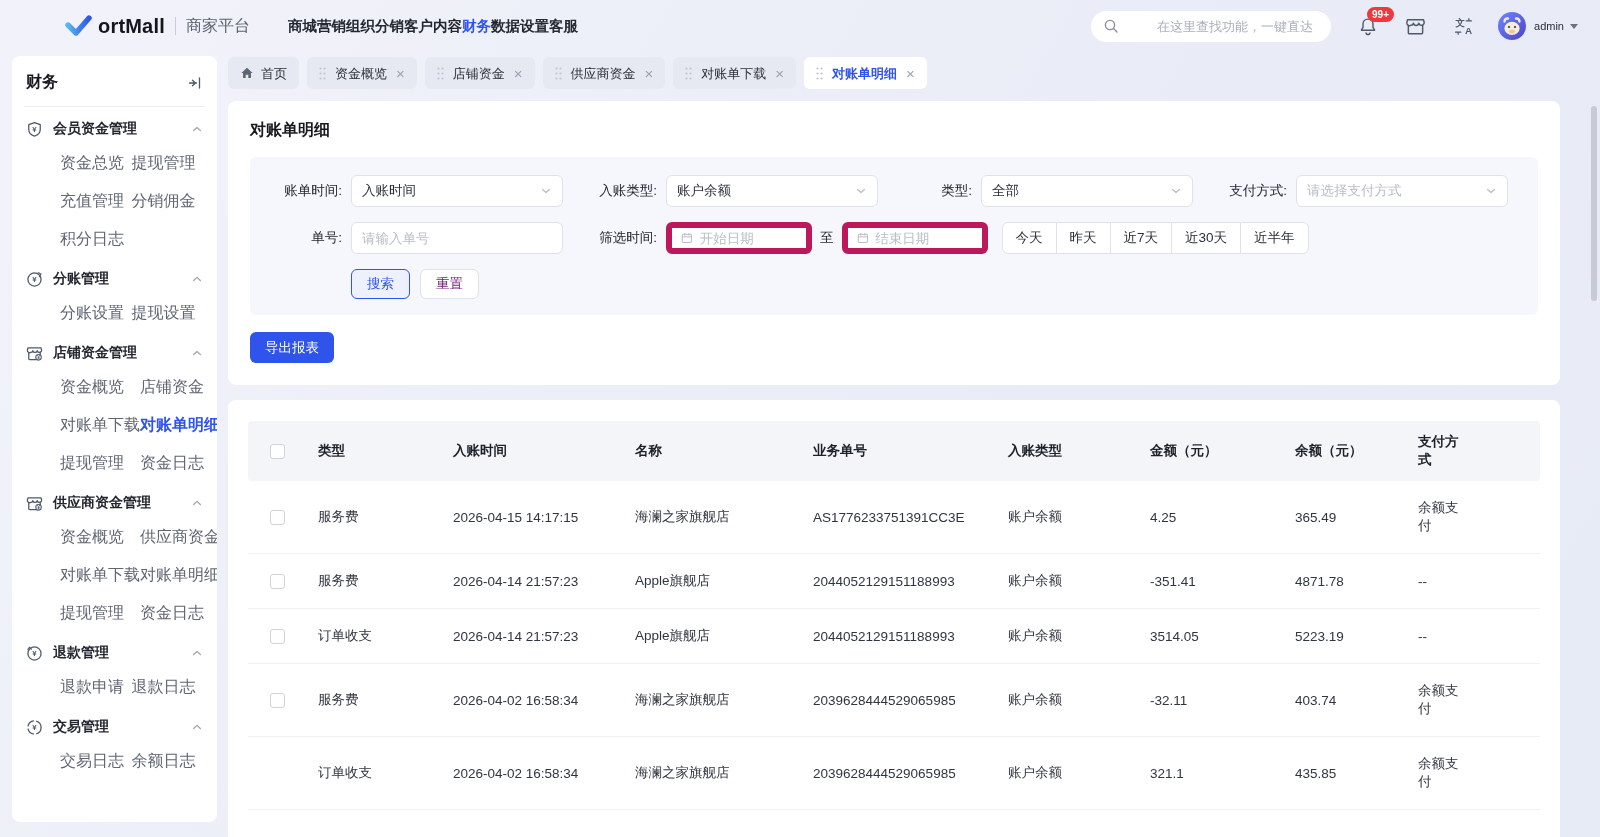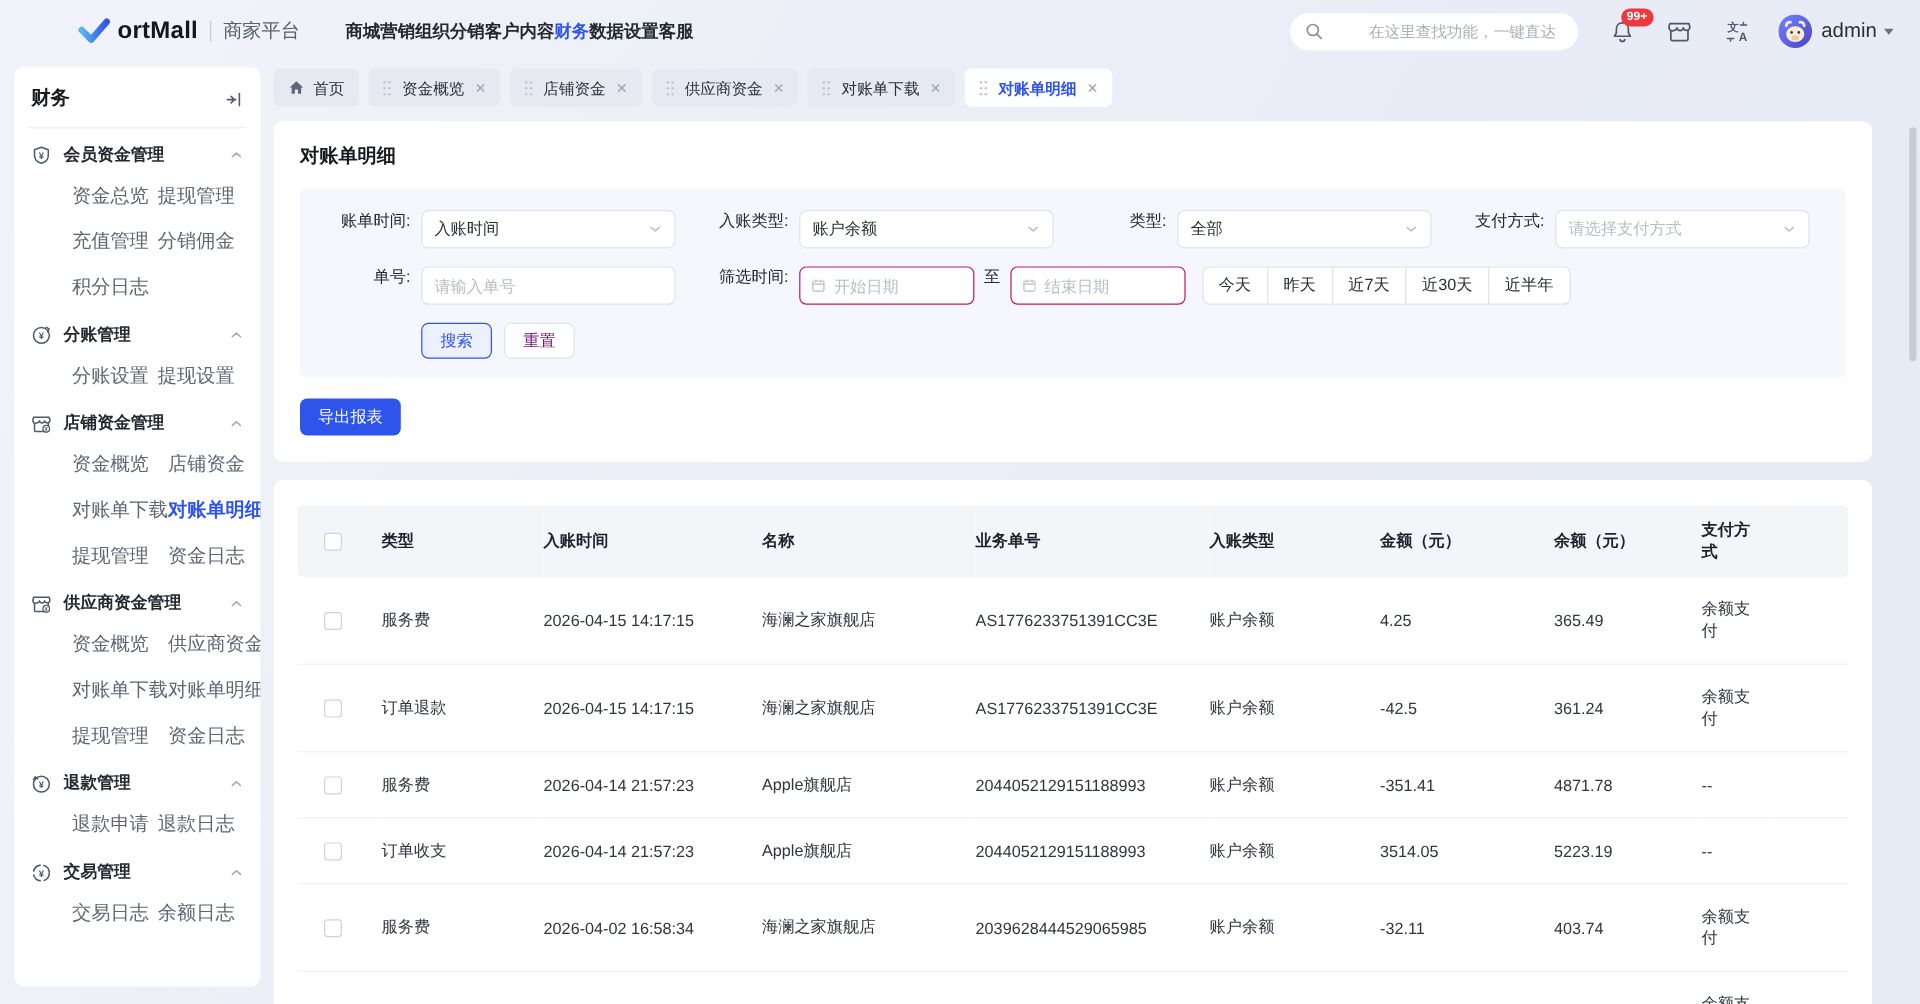--- a/index.html
+++ b/index.html
@@ -19,21 +19,21 @@
   .top-nav { display:flex; align-items:center; margin-left:38px; }
   .nav-item { font-size:14.5px; font-weight:600; color:#23272f; cursor:pointer; white-space:nowrap; }
   .nav-item.active { color:#2f54eb; }
   .topbar-right { margin-left:auto; display:flex; align-items:center; }
   .search-pill { display:flex; align-items:center; width:240px; height:31px; background:#fff; border-radius:16px; padding:0 12px;gap:31px; }
   .search-pill input { border:none; outline:none; background:transparent; font-size:13px; color:#2b2f38; margin-left:7px; width:190px; font-family:inherit; }
   .search-pill input::placeholder { color:#a9aeb9; }
   .icon-btn { position:relative; margin-left:27px; display:flex; align-items:center; cursor:pointer; }
   .badge { position:absolute; top:-9px; left:9px; background:#f0383c; color:#fff; font-size:10px; font-weight:bold; line-height:1; padding:3px 5px 2px; border-radius:8px; white-space:nowrap; }
   .user-area { display:flex; align-items:center; margin-left:24px; cursor:pointer; }
-  .user-name { font-size:17px; color:#2b2f38; margin-left:8px; }
+  .user-name { font-size:11px; color:#2b2f38; margin-left:8px; }
   .caret-down { width:0; height:0; border-left:4px solid transparent; border-right:4px solid transparent; border-top:5px solid #6b717e; margin-left:6px; }
   
   .sidebar { position:absolute; left:12px; top:56px; bottom:15px; width:205px; background:#fff; border-radius:8px; padding:16px 14px; overflow:hidden; }
   .side-head { display:flex; align-items:center; }
   .side-title { font-size:16px; font-weight:bold; color:#17191f; }
   .side-collapse { margin-left:auto; cursor:pointer; display:flex; }
   .side-divider { border:none; border-top:1px solid #eceef3; margin:13px -2px 2px; }
   .side-section { margin-top:13px; }
   .side-sec-header { display:flex; align-items:center; cursor:pointer; }
   .side-ic { display:flex; width:17px; }
@@ -50,27 +50,27 @@
   .tab-home-ic { display:flex; margin-right:7px; }
   .tab-drag { display:flex; margin-right:9px; }
   .tab-label { line-height:1; }
   .tab-close { margin-left:9px; color:#9ca1ad; font-size:15px; line-height:1; cursor:pointer; font-weight:normal; }
   .card { background:#fff; border-radius:8px; }
   .filter-card { padding:19px 22px 22px; }
   .page-title { font-size:16px; font-weight:bold; color:#17191f; }
   .filter-panel { background:#f6f7fc; border-radius:6px; padding:18px 20px 16px; margin-top:16px; }
   .f-row { display:flex; align-items:center; margin-bottom:15px; }
   .f-row:last-child { margin-bottom:0; }
-  .f-group { display:flex; margin-right:22px; }
+  .f-group { display:flex; align-items:center; margin-right:22px; }
   .f-label { width:72px; text-align:right; font-size:13.5px; color:#23272f; margin-right:9px; white-space:nowrap; }
   .sel { display:flex; align-items:center; justify-content:space-between; width:212px; height:32px; background:#fff; border:1px solid #dfe2ea; border-radius:6px; padding:0 10px; font-size:13.5px; color:#2b2f38; cursor:pointer; }
   .sel .sel-value.placeholder { color:#b9bdc7; }
   .txt-input { width:212px; height:32px; background:#fff; border:1px solid #dfe2ea; border-radius:6px; padding:0 10px; font-size:13.5px; color:#2b2f38; outline:none; font-family:Liberation Sans, sans-serif; }
   .txt-input::placeholder { color:#b9bdc7; }
-  .date-input { display:flex; align-items:center; width:146px; height:32px; background:#fff; border:1px solid #be185d; border-radius:6px; padding:0 9px; }
+  .date-input { display:flex; align-items:center; width:146px; height:32px; background:#fff; border:6px solid #be185d; border-radius:6px; padding:0 9px; }
   .date-input input { border:none; outline:none; width:100%; margin-left:7px; font-size:13.5px; background:transparent; font-family:inherit; }
   .date-input input::placeholder { color:#b9bdc7; }
   .range-to { margin:0 8px; font-size:13.5px; color:#23272f; }
   .quick-group { display:flex; margin-left:14px; }
   .qbtn { height:32px; padding:0 13px; background:#fff; border:1px solid #dfe2ea; font-size:13.5px; color:#2b2f38; margin-left:-1px; cursor:pointer; font-family:inherit; }
   .qbtn:first-child { border-radius:6px 0 0 6px; margin-left:0; }
   .qbtn:last-child { border-radius:0 6px 6px 0; }
   .action-offset { margin-left:81px; display:flex; gap:10px; }
   .btn { height:30px; padding:0 15px; border-radius:6px; font-size:13.5px; cursor:pointer; font-family:inherit; }
   .btn-search { background:#edf1fe; border:1px solid #2f54eb; color:#2f54eb; }
@@ -538,32 +538,20 @@
             <td>海澜之家旗舰店</td>
             <td>AS1776233751391CC3E</td>
             <td>账户余额</td>
             <td>4.25</td>
             <td>365.49</td>
             <td>余额支付</td>
             <td></td>
           </tr>
           <tr>
             <td><span class="checkbox"></span></td>
-            <td>订单退款</td>
-            <td>2026-04-15 14:17:15</td>
-            <td>海澜之家旗舰店</td>
-            <td>AS1776233751391CC3E</td>
-            <td>账户余额</td>
-            <td>-42.5</td>
-            <td>361.24</td>
-            <td>余额支付</td>
-            <td></td>
-          </tr>
-          <tr>
-            <td><span class="checkbox"></span></td>
             <td>服务费</td>
             <td>2026-04-14 21:57:23</td>
             <td>Apple旗舰店</td>
             <td>2044052129151188993</td>
             <td>账户余额</td>
             <td>-351.41</td>
             <td>4871.78</td>
             <td>--</td>
             <td></td>
           </tr>

